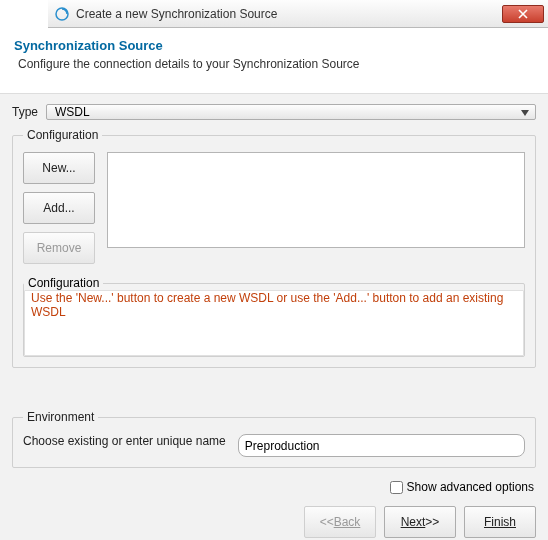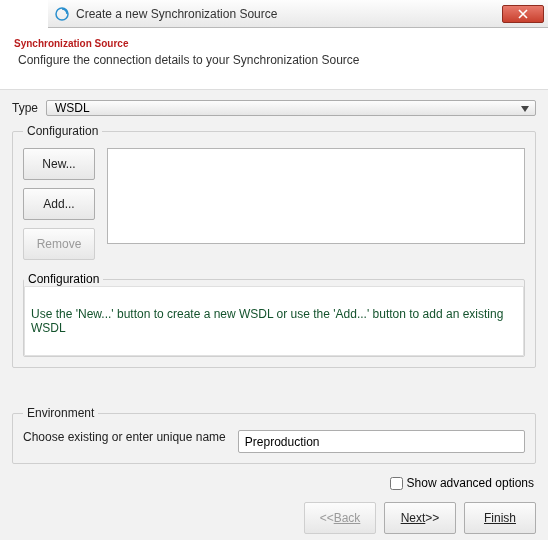--- a/index.html
+++ b/index.html
@@ -39,22 +39,22 @@
   color: #fff;
 }
 .close-btn svg { width: 10px; height: 10px; }
 .header-panel {
   background: #fff;
   padding: 10px 14px 22px 14px;
   border-bottom: 1px solid #ddd;
 }
 .header-title {
   font-weight: bold;
-  font-size: 10px;
-  color: #b91c1c;
+  font-size: 13px;
+  color: #0369a1;
   margin-bottom: 4px;
 }
 .header-sub {
   color: #333;
   padding-left: 4px;
 }
 .body {
   background: #f2f2f2;
   padding: 10px 12px 8px 12px;
   height: calc(540px - 28px - 60px);
@@ -130,37 +130,37 @@
 .config-info {
   border: 1px solid #cfcfcf;
   border-radius: 2px;
   margin-top: 12px;
 }
 .config-info legend { padding: 0 4px; }
 .config-info .msg {
   background: #fff;
   border: 1px solid #e0e0e0;
   min-height: 66px;
-  padding: 20px 6px;
-  color: #14532d;
+  padding: 0 6px;
+  color: #c2410c;
   border-radius: 1px;
 }
 .spacer { flex: 1; }
 .env-row {
   display: flex;
   align-items: flex-start;
   gap: 8px;
 }
 .env-row label { color: #222; margin-right: 4px; }
 .env-combo {
   flex: 1;
   height: 23px;
   background: #fff;
   border: 1px solid #adadad;
-  border-radius: 2px;
+  border-radius: 8px;
   display: flex;
   align-items: center;
   padding: 0 22px 0 6px;
   position: relative;
 }
 .env-combo .arrow {
   position: absolute;
   right: 6px;
   top: 50%;
   transform: translateY(-50%);

